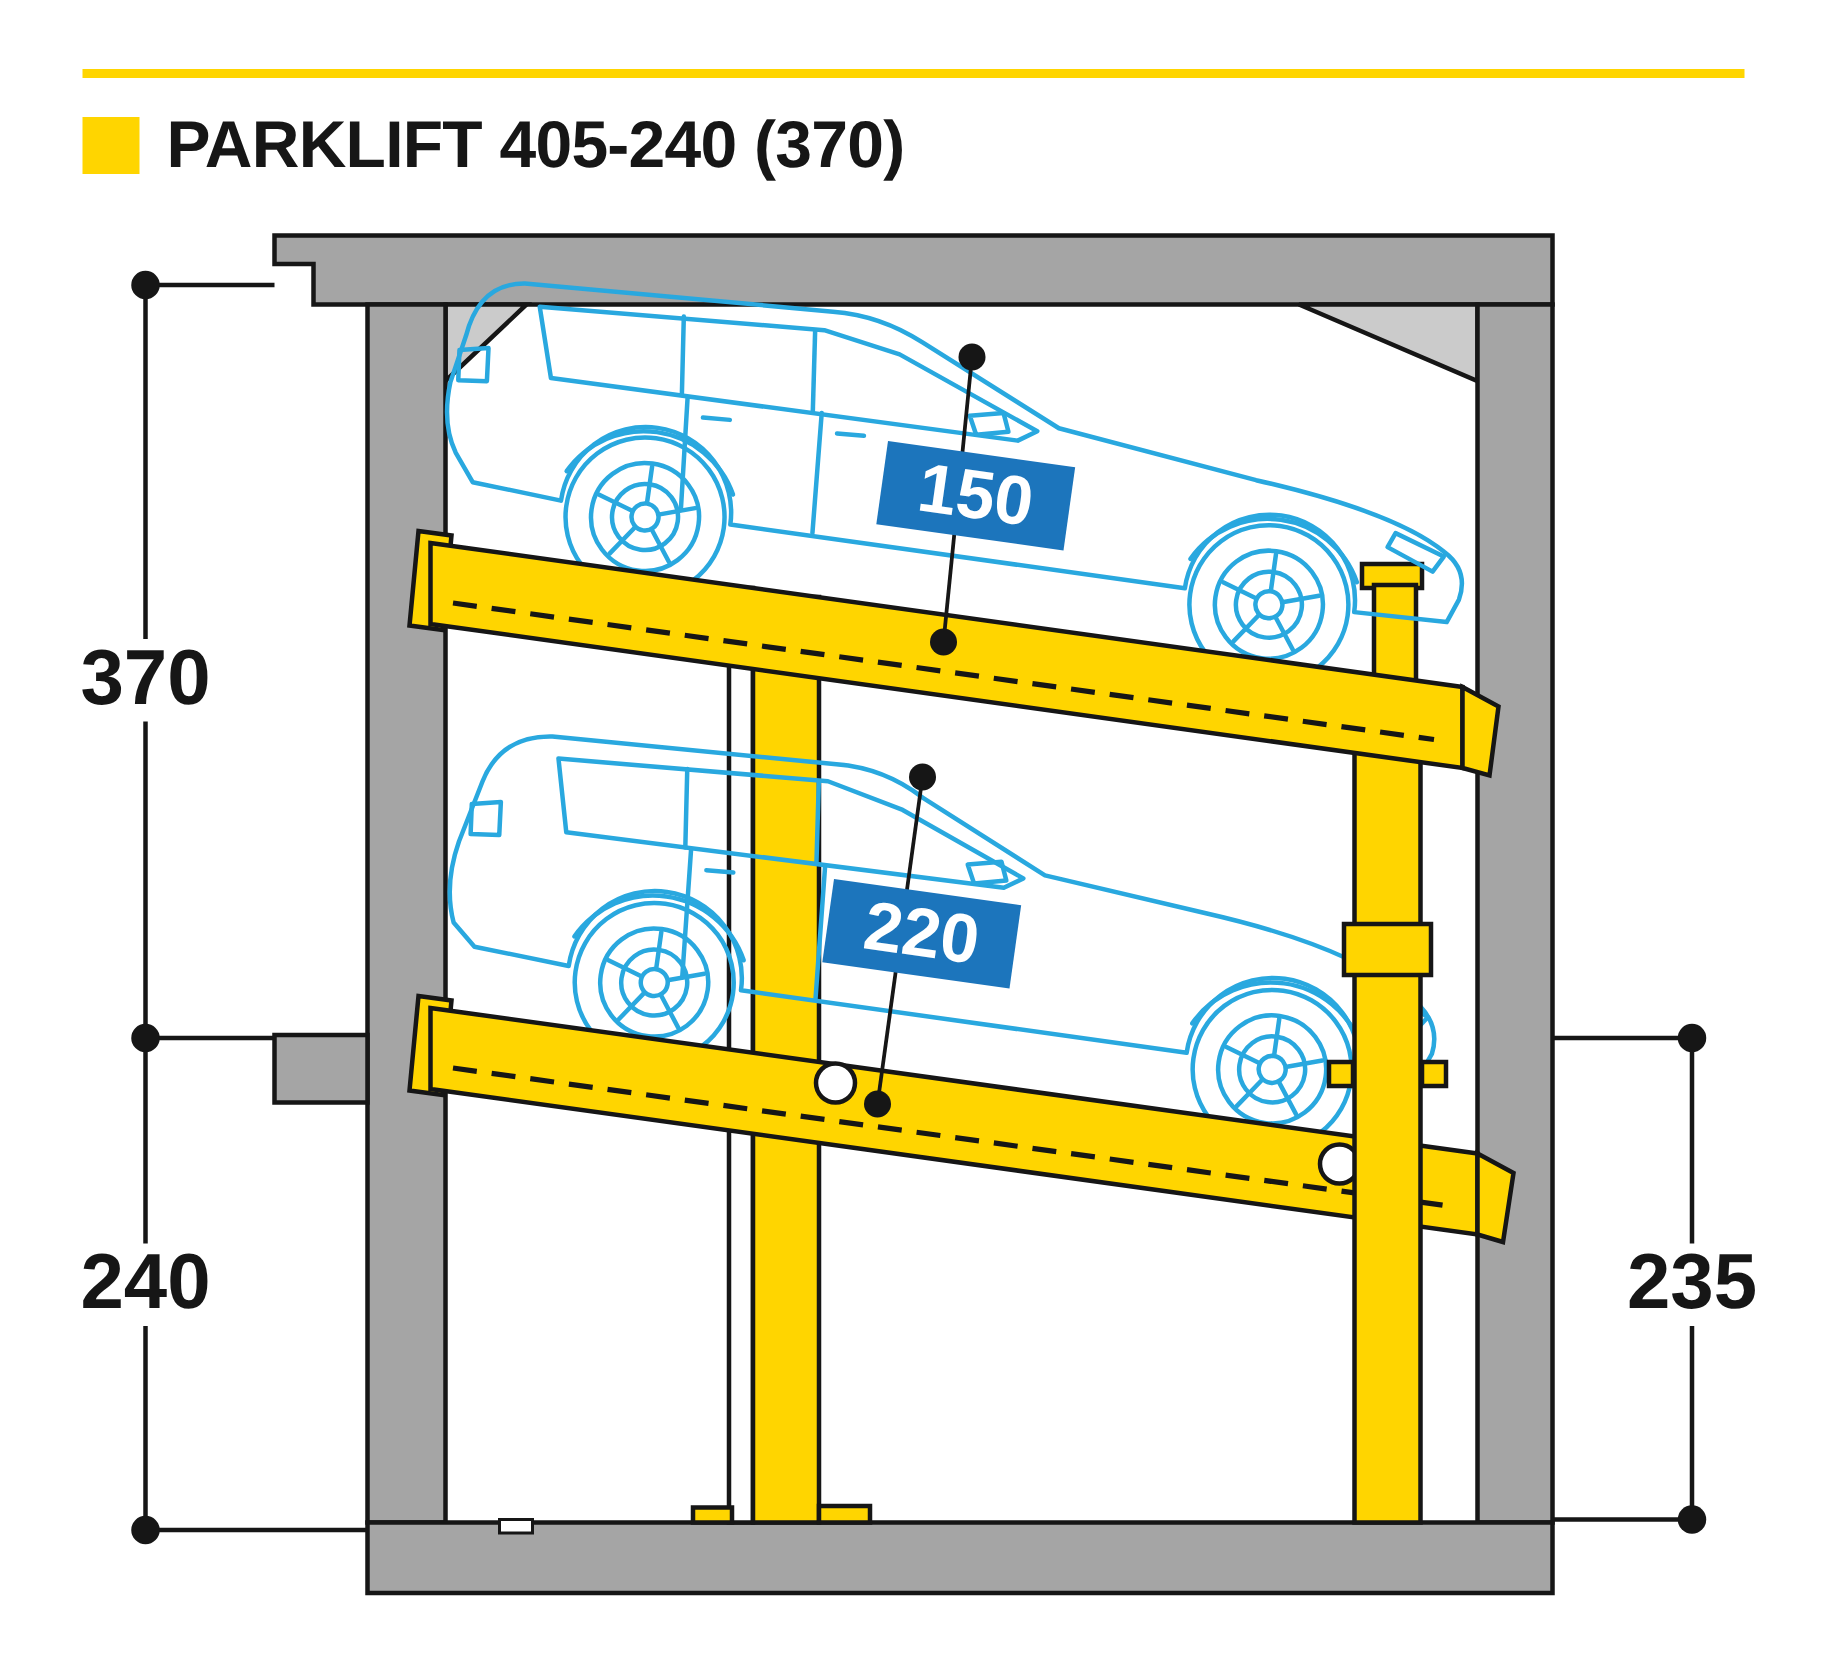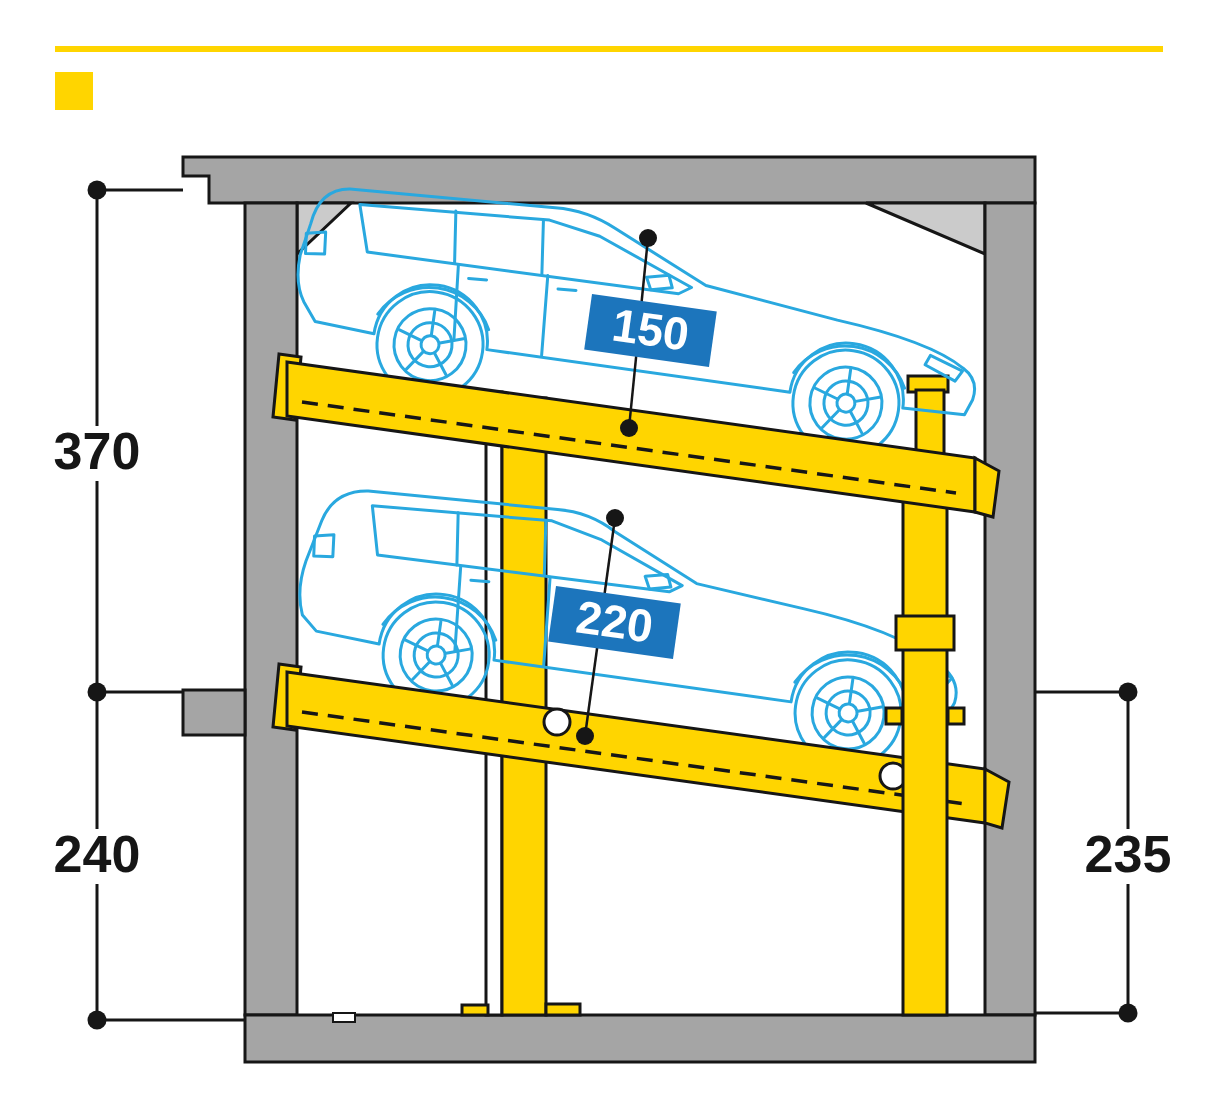--- a/index.html
+++ b/index.html
@@ -32,20 +32,21 @@
   .badge-text{font-size:46px;font-weight:700;fill:#ffffff;text-anchor:middle;}
 </style>
 </head>
 <body>
 
 <div class="canvas">
 
   <div class="top-rule"></div>
   <div class="title-row">
     <div class="bullet"></div>
+    <h1>PARKLIFT 405-240 (370)</h1>
   </div>
 
   <svg width="1220" height="1108" viewBox="0 0 1220 1108">
     <defs>
       <g id="wheelT" class="car">
         <circle r="53"></circle>
           <circle r="36"></circle>
           <circle r="22"></circle>
           <circle r="9"></circle>
         <line x1="0" y1="-10" x2="0" y2="-34"></line>

